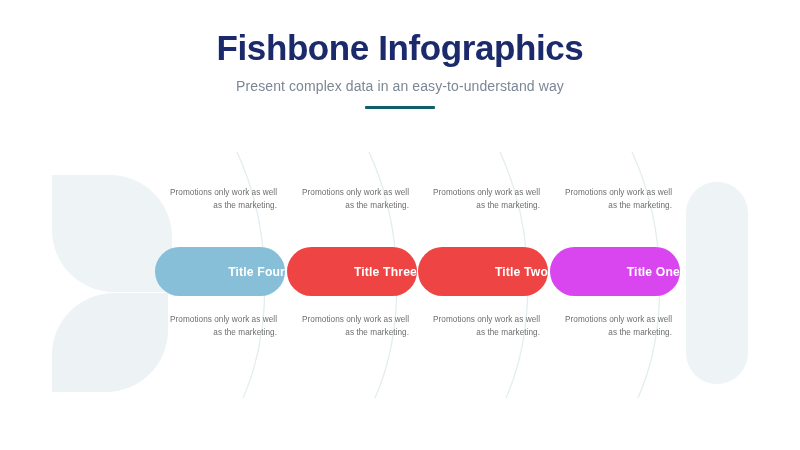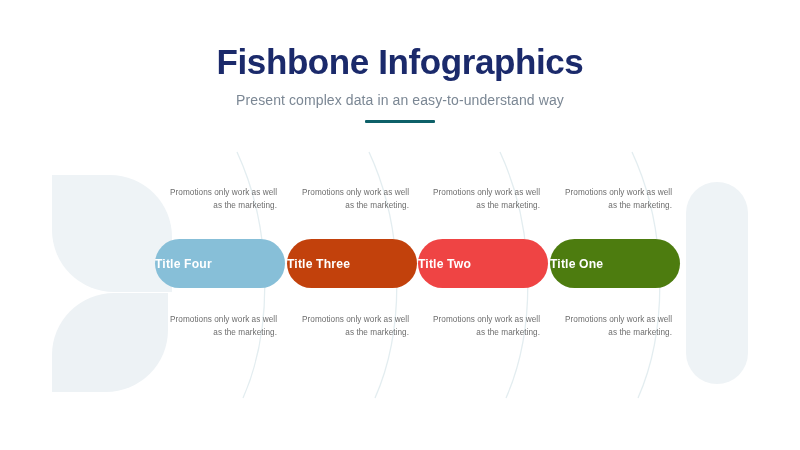--- a/index.html
+++ b/index.html
@@ -28,21 +28,21 @@
     position: absolute;
     inset: 0;
     width: 800px;
     height: 450px;
     pointer-events: none;
   }
 
   
   .header {
     position: absolute;
-    top: 44px;
+    top: 30px;
     left: 0;
     width: 800px;
     text-align: center;
   }
   .title {
     font-size: 35px;
     font-weight: bold;
     color: #1B2A6B;
     letter-spacing: -0.4px;
     line-height: 1.05;
@@ -87,28 +87,28 @@
     line-height: 13.2px;
     color: #6e6e6e;
     text-align: right;
     letter-spacing: 0.05px;
   }
   .note-top  { top: 186px; }
   .note-bot  { top: 313px; }
 
   .pill {
     position: absolute;
-    top: 239px;
+    top: 247px;
     left: 0;
     width: 130px;
     height: 49px;
     border-radius: 24.5px;
     display: flex;
     align-items: center;
-    justify-content: flex-start;
+    justify-content: flex-end;
     color: #ffffff;
     font-size: 12.2px;
     font-weight: bold;
     letter-spacing: 0.15px;
     box-sizing: border-box;
   }
 </style>
 </head>
 <body>
 
@@ -141,36 +141,36 @@
     <div class="branch" style="left:155px;">
       <div class="note note-top">Promotions only work as well as the marketing.</div>
       <div class="pill" style="background:#87BFD8;">
         <span>Title Four</span>
       </div>
       <div class="note note-bot">Promotions only work as well as the marketing.</div>
     </div>
 
     <div class="branch" style="left:287px;">
       <div class="note note-top">Promotions only work as well as the marketing.</div>
-      <div class="pill" style="background:#c2410c;">
+      <div class="pill" style="background:#ef4444;">
         <span>Title Three</span>
       </div>
       <div class="note note-bot">Promotions only work as well as the marketing.</div>
     </div>
 
     <div class="branch" style="left:418px;">
       <div class="note note-top">Promotions only work as well as the marketing.</div>
       <div class="pill" style="background:#ef4444;">
         <span>Title Two</span>
       </div>
       <div class="note note-bot">Promotions only work as well as the marketing.</div>
     </div>
 
     <div class="branch" style="left:550px;">
       <div class="note note-top">Promotions only work as well as the marketing.</div>
-      <div class="pill" style="background:#4d7c0f;">
+      <div class="pill" style="background:#d946ef;">
         <span>Title One</span>
       </div>
       <div class="note note-bot">Promotions only work as well as the marketing.</div>
     </div>
 
   </div>
 </div>
 
 </body></html>

